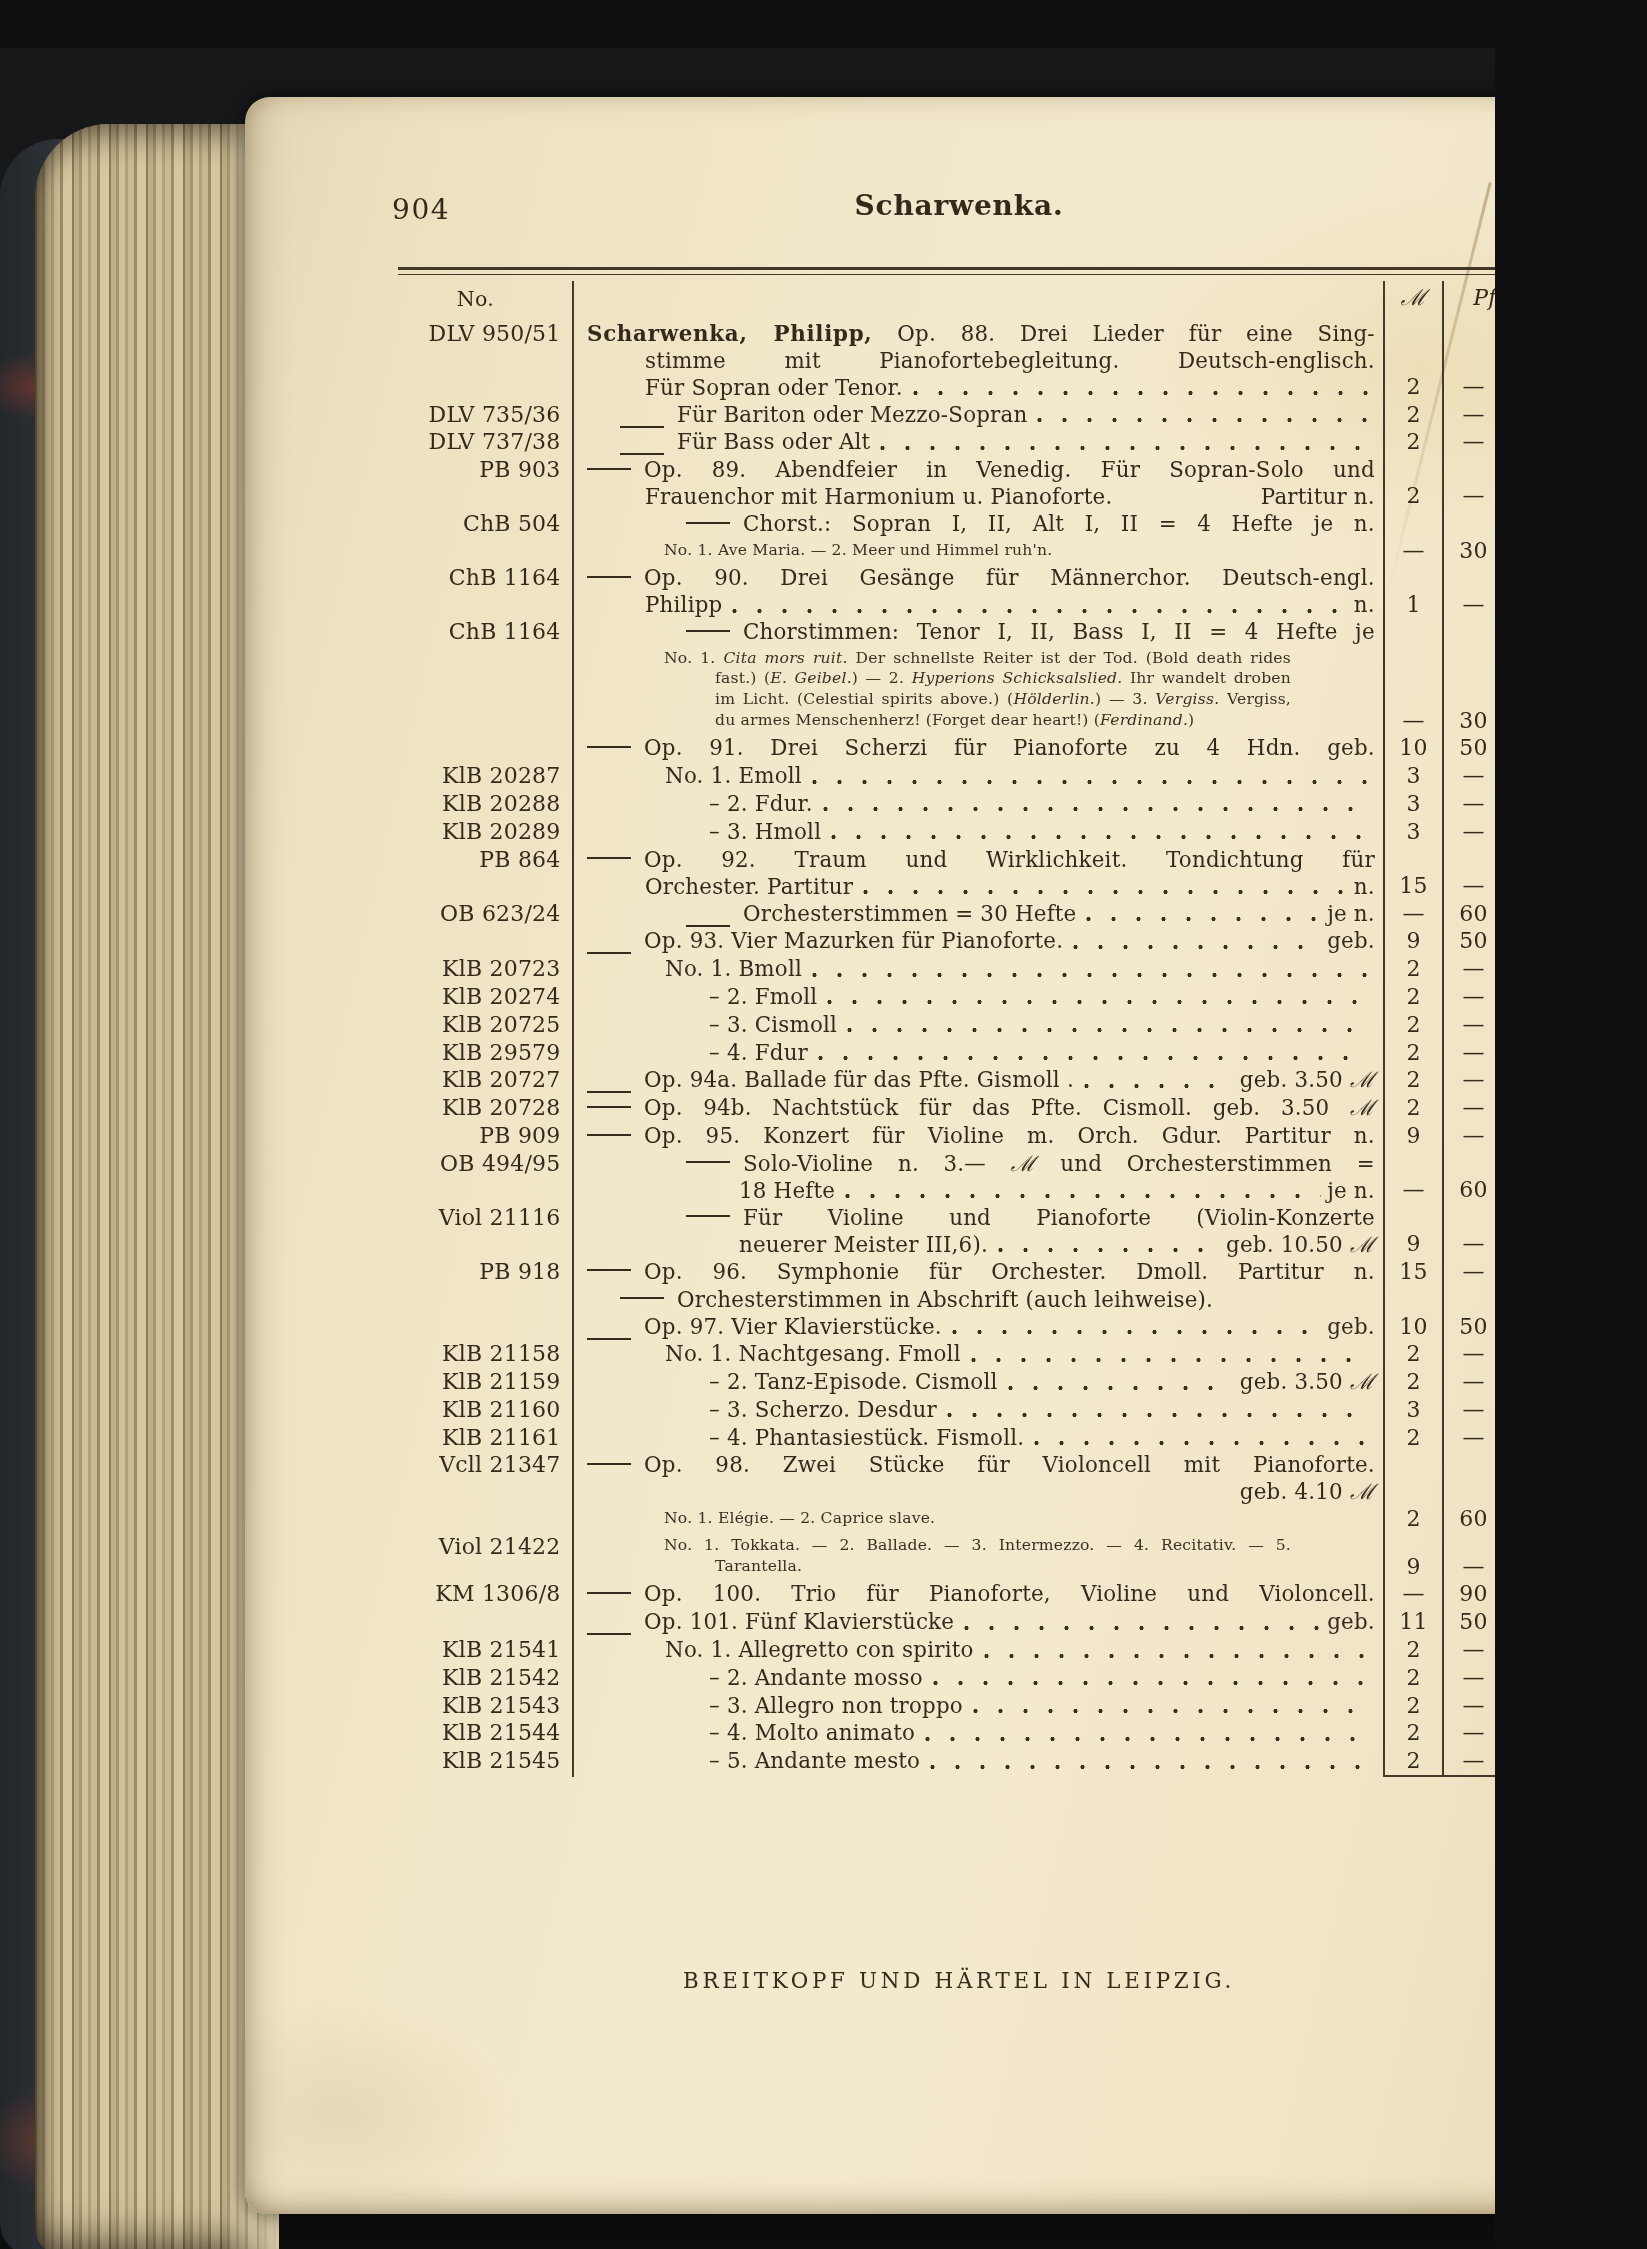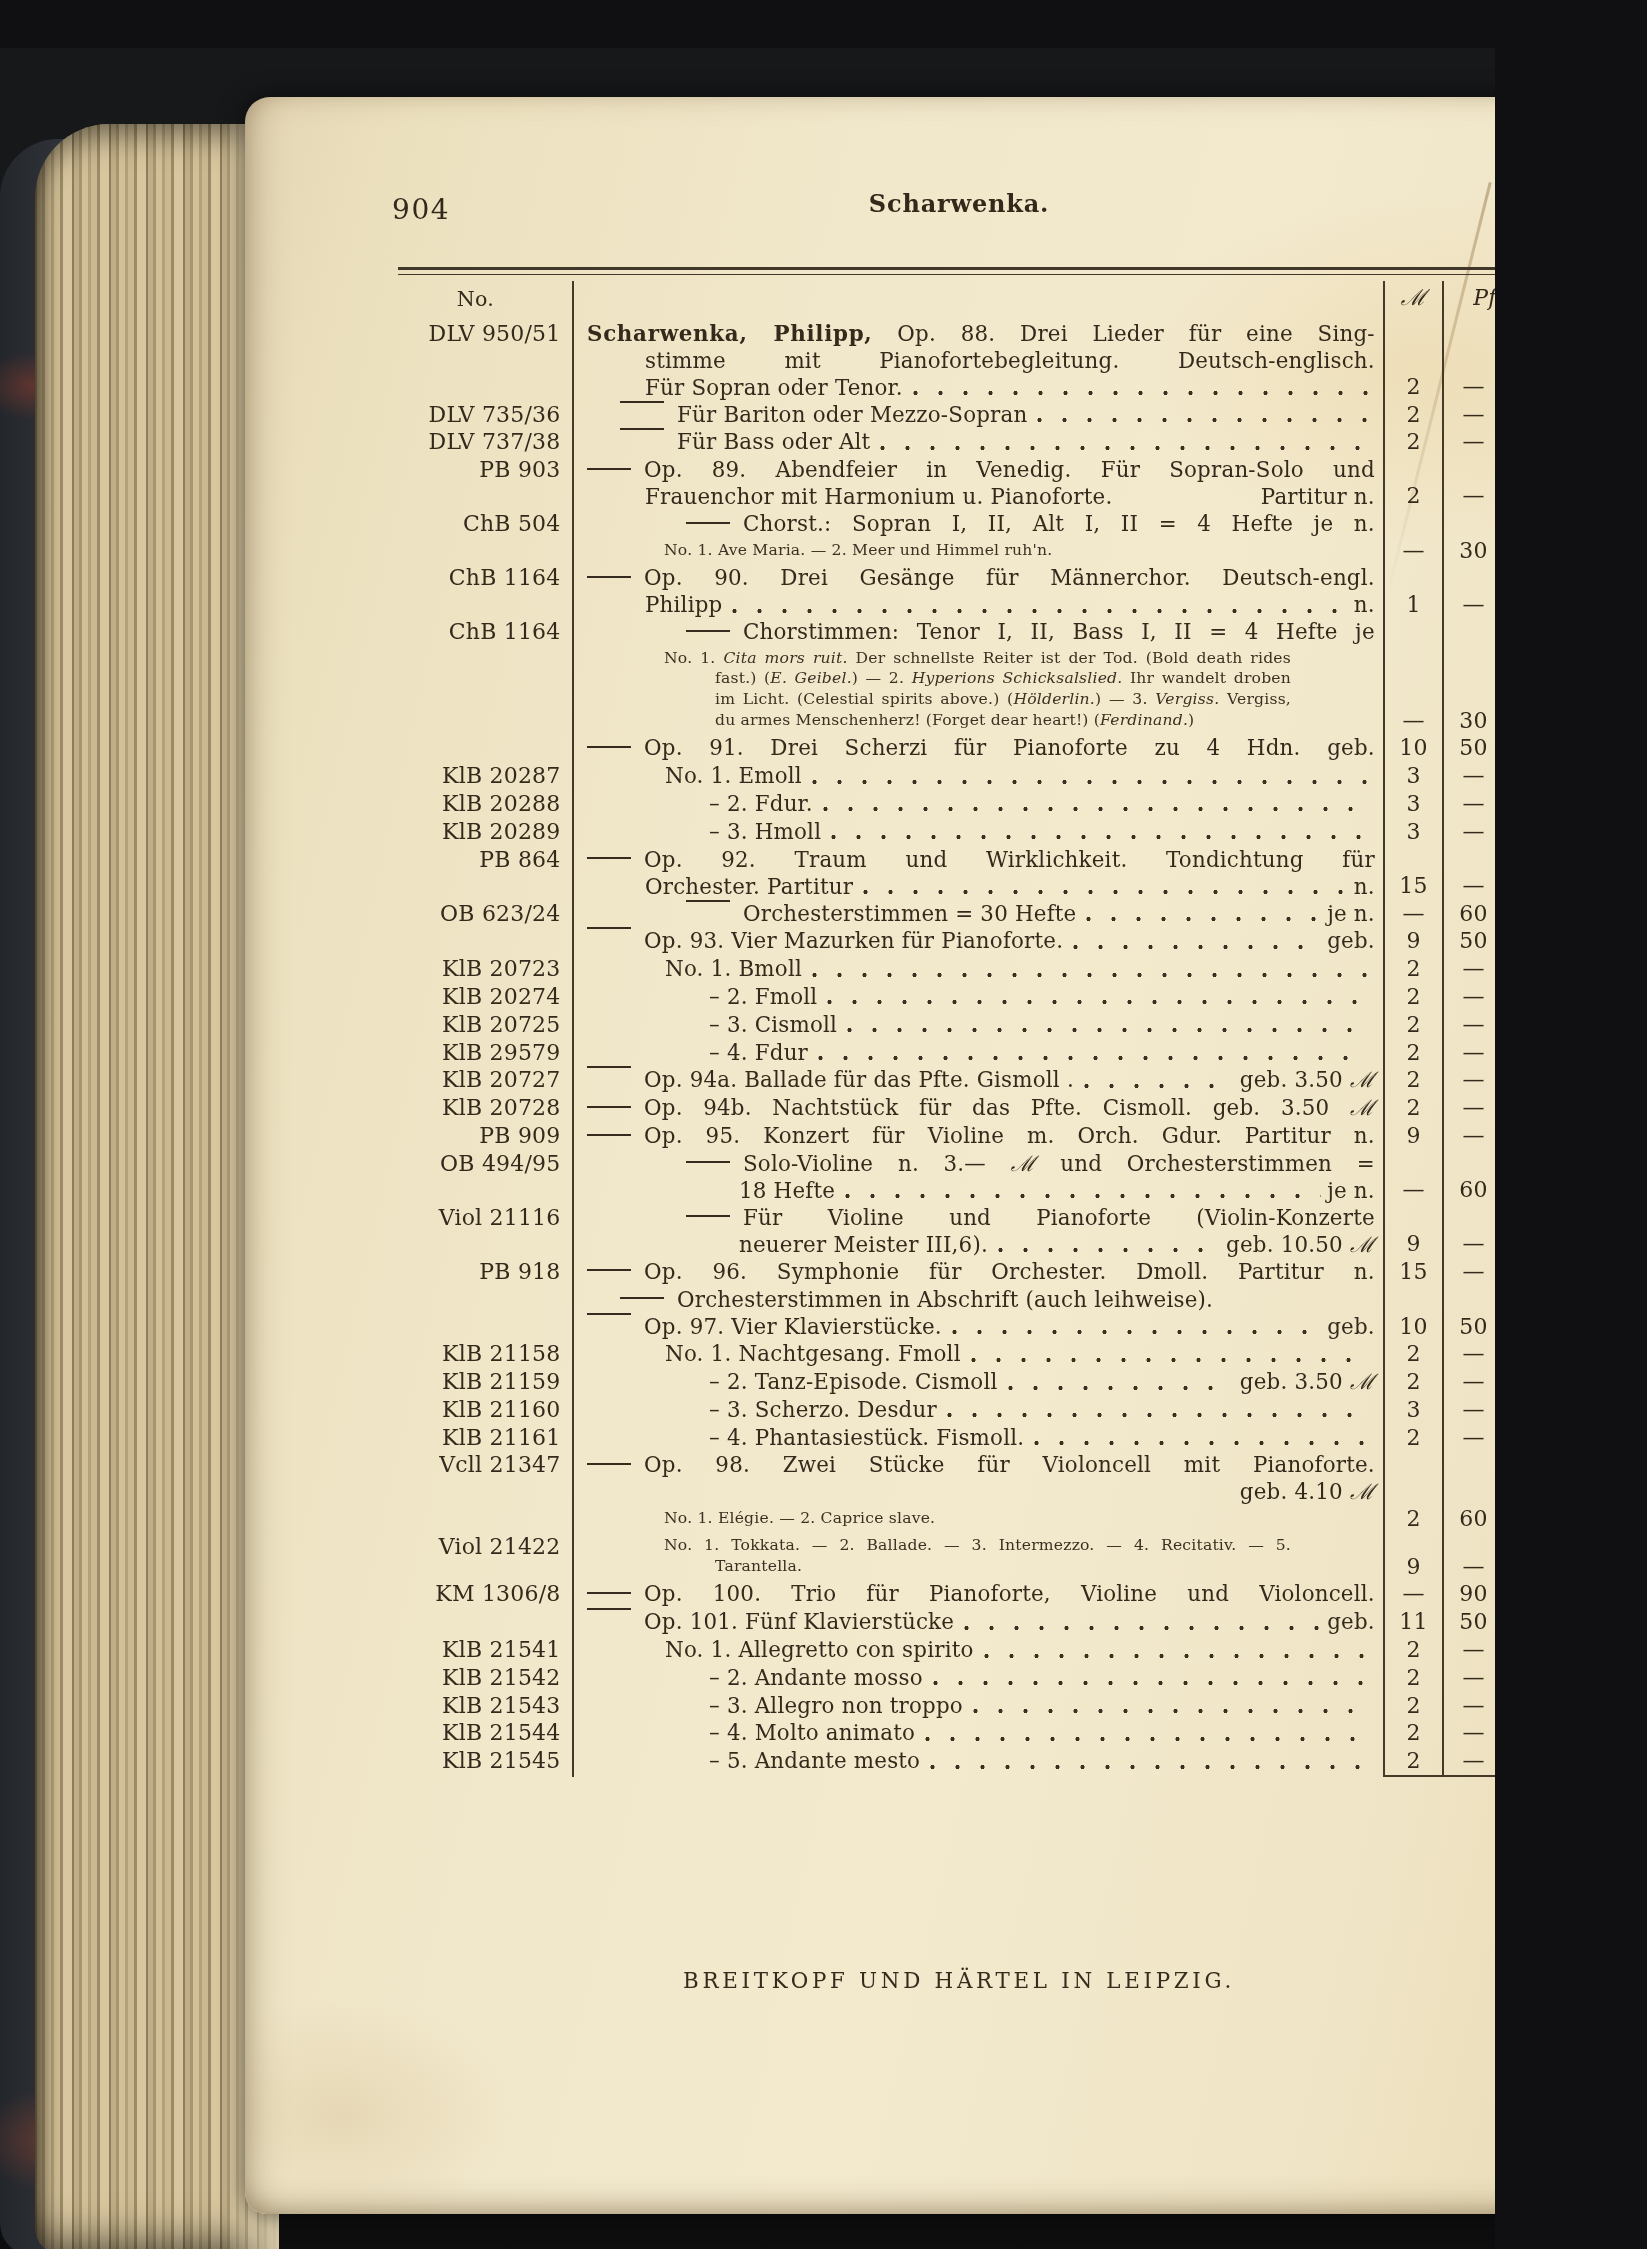--- a/index.html
+++ b/index.html
@@ -37,21 +37,21 @@
           radial-gradient(412px 247px at 1178px 272px, rgba(226,196,130,.25), rgba(0,0,0,0) 70%),
           radial-gradient(247px 165px at 99px 2018px, rgba(190,160,110,.2), rgba(0,0,0,0) 70%),
           linear-gradient(103deg,#e4d6b4 0%,#ece1bf 10%,#f1e7ca 34%,#f3e9cd 58%,#efe4c5 84%,#eadcb7 100%);
         box-shadow:inset 16.5px 0 38px -16.5px rgba(95,72,40,.5), inset -10px 0 25px -11.5px rgba(130,100,60,.4),
                    inset 0 -21.4px 33px -20px rgba(100,80,45,.45), 0 0 25px rgba(0,0,0,.6);}
   .crease{position:absolute;left:1192px;top:79px;width:2.5px;height:428px;
         background:linear-gradient(180deg,rgba(150,120,75,.5),rgba(0,0,0,0));transform:rotate(14deg);}
   
   .pgnum{position:absolute;left:147px;top:96px;font-size:28px;letter-spacing:1.6px;}
   .runtitle{position:absolute;left:155px;top:92px;width:1118px;text-align:center;
-        font-size:24px;font-weight:700;letter-spacing:0.8px;}
+        font-size:28px;font-weight:700;letter-spacing:0.8px;}
   .dblrule{position:absolute;left:153px;top:170px;width:1120px;height:4.1px;
         border-top:3.3px solid #42382a;border-bottom:1.6px solid #42382a;}
   
   .table{position:absolute;left:49px;top:184px;width:1235px;font-size:21.4px;line-height:27px;
          letter-spacing:0.2px;color:#342a1c;}
   .row{display:flex;align-items:stretch;}
   .c-no{width:280px;flex:0 0 280px;text-align:right;padding-right:11.5px;box-sizing:border-box;
         border-right:2.5px solid #453a29;font-size:22px;white-space:nowrap;}
   .c-main{width:811px;flex:0 0 811px;box-sizing:border-box;padding:0 8.2px 0 13px;
         border-right:2.5px solid #453a29;}
@@ -59,21 +59,21 @@
         display:flex;flex-direction:column;justify-content:flex-end;align-items:center;
         font-size:22px;padding-bottom:0.8px;}
   .c-pf{width:82px;flex:0 0 82px;box-sizing:border-box;display:flex;flex-direction:column;
         justify-content:flex-end;align-items:center;font-size:22px;padding-bottom:0.8px;
         align-items:center;}
   .c-pf span{margin-right:23px;}
   .closed{border-bottom:2.5px solid #453a29;}
   .hdr .c-no{padding:5px 78px 6.6px 0;text-align:right;font-size:20.6px;}
   .hdr .c-m,.hdr .c-pf{justify-content:flex-start;font-style:italic;font-size:22px;padding-top:3.3px;}
   .line{min-height:27px;line-height:27px;}
-  .flexline{display:flex;align-items:flex-start;}
+  .flexline{display:flex;align-items:flex-end;}
   .just{text-align:justify;text-align-last:justify;}
   .ind0{padding-left:0;} .ind1{padding-left:58px;} .ind2{padding-left:99px;}
   .ind3{padding-left:78px;} .ind4{padding-left:122px;} .ind5{padding-left:152px;} .ind6{padding-left:33px;}
   .ditto{display:inline-block;width:44px;border-top:2.9px solid #352c1f;vertical-align:7.4px;margin-right:13px;}
   .dots{flex:1 1 auto;min-width:15px;align-self:flex-end;height:10px;margin:0 6.6px 2.5px 10px;
         background-image:radial-gradient(circle at 2.5px 5px,#3a3020 1.9px,rgba(0,0,0,0) 2.2px);
         background-size:25px 10px;background-repeat:repeat-x;}
   .tail{white-space:nowrap;}
   .flexline .tail{margin-left:auto;}
   .flexline .tail.afterdots{margin-left:0;}

